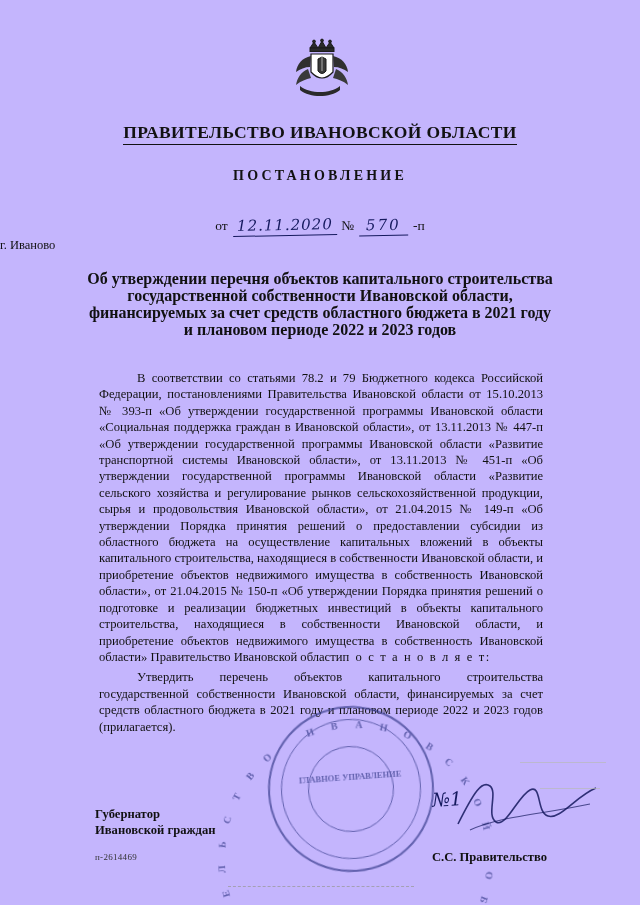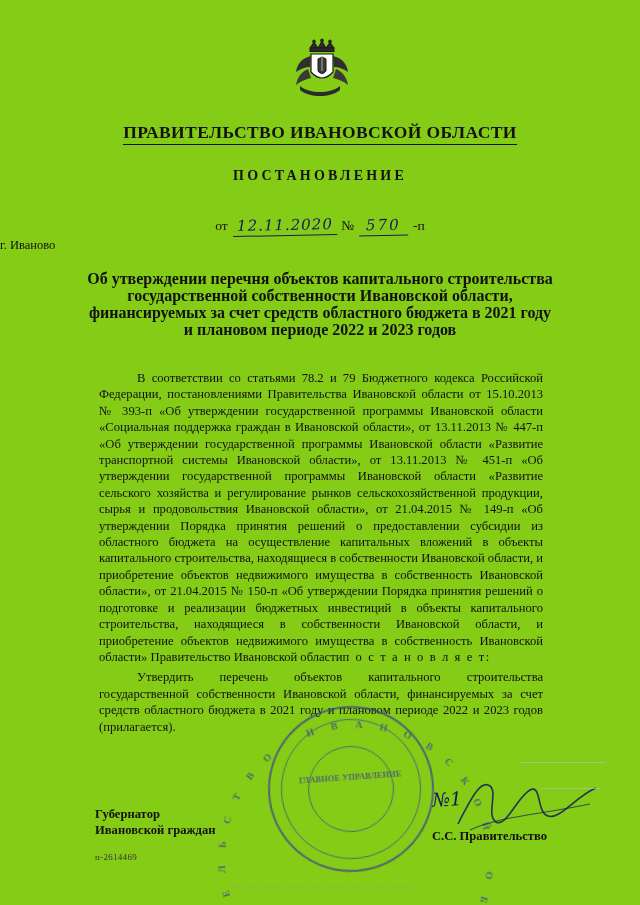--- a/index.html
+++ b/index.html
@@ -12,21 +12,21 @@
     height: 905px;
     position: relative;
     font-family: "Liberation Serif", serif;
     color: #111111;
     overflow: hidden;
   }
 
   .page {
     position: absolute;
     inset: 0;
-    background: #84cc16;
+    background: #c4b5fd;
   }
 
   
   .emblem-wrap {
     position: absolute;
     top: 38px;
     left: 0;
     right: 0;
     display: flex;
     justify-content: center;
@@ -143,21 +143,21 @@
     top: 806px;
     left: 95px;
     width: 452px;
     font-size: 12.6px;
     line-height: 16px;
     font-weight: bold;
   }
   .sign-row {
     display: flex;
     justify-content: space-between;
-    align-items: center;
+    align-items: flex-end;
   }
   .sign-left { font-weight: bold; }
   .sign-right { font-weight: bold; }
   .doc-code {
     font-weight: normal;
     font-size: 9px;
     letter-spacing: 0.3px;
     color: #333;
     margin-top: 11px;
   }

